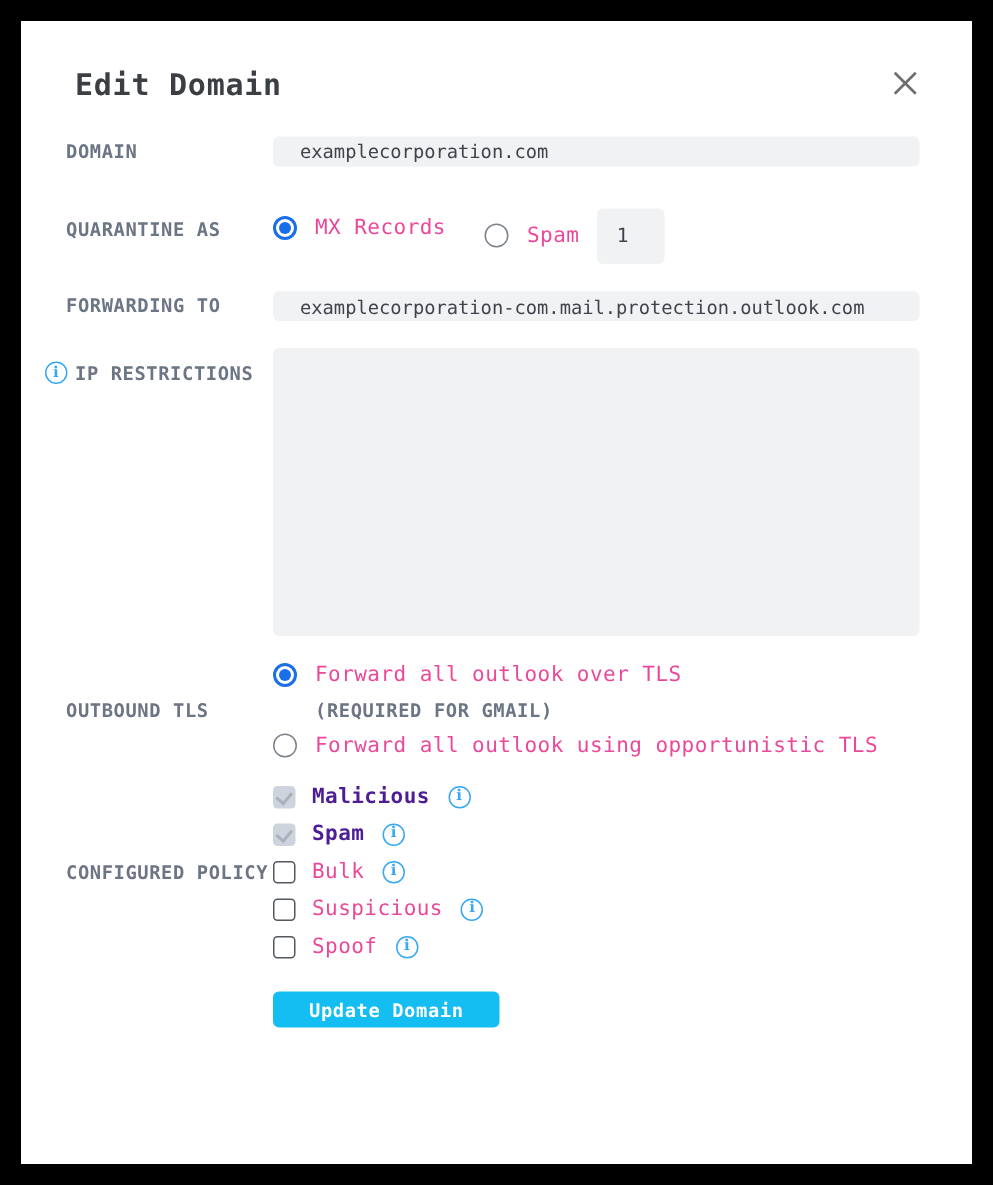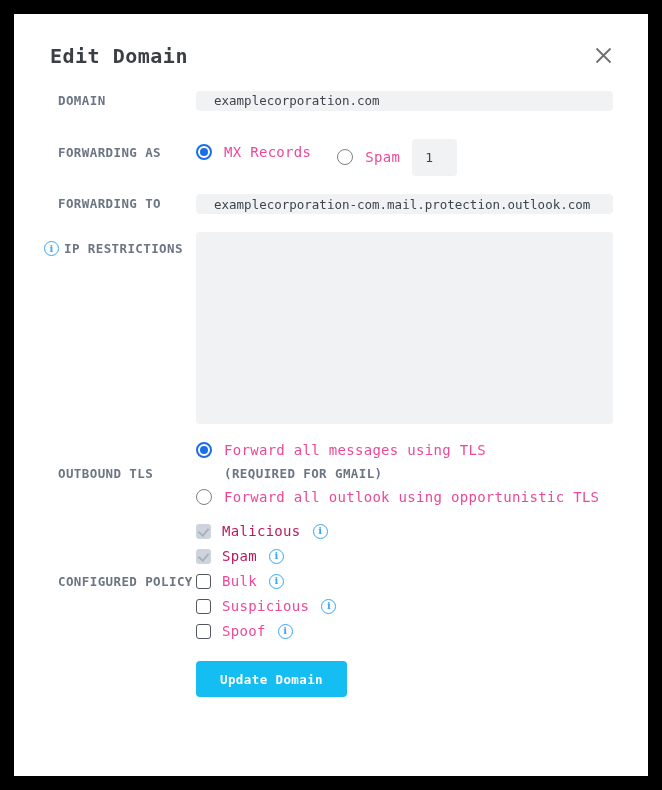--- a/index.html
+++ b/index.html
@@ -27,21 +27,21 @@
     font-weight: bold;
     color: #3b3f44;
     letter-spacing: 0.5px;
   }
   .close-btn {
     background: none; border: none;
     cursor: pointer;
     padding: 2px;
     line-height: 0;
   }
-  .form { padding: 22px 35px 0 30px; }
+  .form { padding: 22px 35px 0 16px; }
   .row {
     display: flex;
     align-items: center;
     margin-bottom: 18px;
   }
   .row.top-align { align-items: flex-start; }
   .row-label {
     width: 152px;
     flex: 0 0 152px;
     font-size: 12.5px;
@@ -154,21 +154,21 @@
   }
   .checkbox.checked-disabled::after {
     content: "";
     position: absolute;
     left: 4px; top: 2px;
     width: 5px; height: 8px;
     border: solid #aab1bc;
     border-width: 0 2px 2px 0;
     transform: rotate(40deg);
   }
-  .choice-label.disabled { color: #be185d; cursor: default; }
+  .choice-label.disabled { color: #4c1d95; cursor: default; font-weight: bold; }
   .cb-row + .cb-row { margin-top: 9px; }
   .cb-row { gap: 11px; }
 
   
   .info-icon {
     width: 15px; height: 15px;
     flex: 0 0 15px;
     border-radius: 50%;
     border: 1.5px solid #38a8f2;
     color: #38a8f2;
@@ -183,21 +183,21 @@
     margin-left: 1px;
   }
   .info-icon-sm { margin-left: 0; }
 
   .submit-btn {
     display: inline-block;
     background: #14bdf2;
     color: #ffffff;
     border: none;
     border-radius: 4px;
-    height: 36px;
+    height: 24px;
     padding: 0 24px;
     font-family: inherit;
     font-size: 12.5px;
     font-weight: bold;
     letter-spacing: 0.4px;
     cursor: pointer;
   }
   .submit-row { margin-top: 22px; margin-bottom: 0; }
 </style>
 </head>
@@ -218,21 +218,21 @@
   <div class="form">
 
     <div class="row">
       <div class="row-label">DOMAIN</div>
       <div class="row-field">
         <input class="text-input" type="text" value="examplecorporation.com" style="">
       </div>
     </div>
 
     <div class="row">
-      <div class="row-label">FORWARDING AS</div>
+      <div class="row-label">QUARANTINE AS</div>
       <div class="row-field choice-group-inline">
         <div class="choice-row">
           <span class="radio selected"></span>
           <span class="choice-label">MX Records</span>
         </div>
         <div class="choice-row">
           <span class="radio"></span>
           <span class="choice-label">Spam</span>
           <input class="small-input" type="text" value="1" style="">
         </div>
@@ -254,21 +254,21 @@
       <div class="row-field">
         <textarea class="textarea-input" style=""></textarea>
       </div>
     </div>
 
     <div class="row">
       <div class="row-label">OUTBOUND TLS</div>
       <div class="row-field tls-group">
         <div class="choice-row">
           <span class="radio selected"></span>
-          <span class="choice-label">Forward all messages using TLS</span>
+          <span class="choice-label">Forward all outlook over TLS</span>
         </div>
         <div class="radio-note">(REQUIRED FOR GMAIL)</div>
         <div class="choice-row">
           <span class="radio"></span>
           <span class="choice-label">Forward all outlook using opportunistic TLS</span>
         </div>
       </div>
     </div>
 
     <div class="row">

